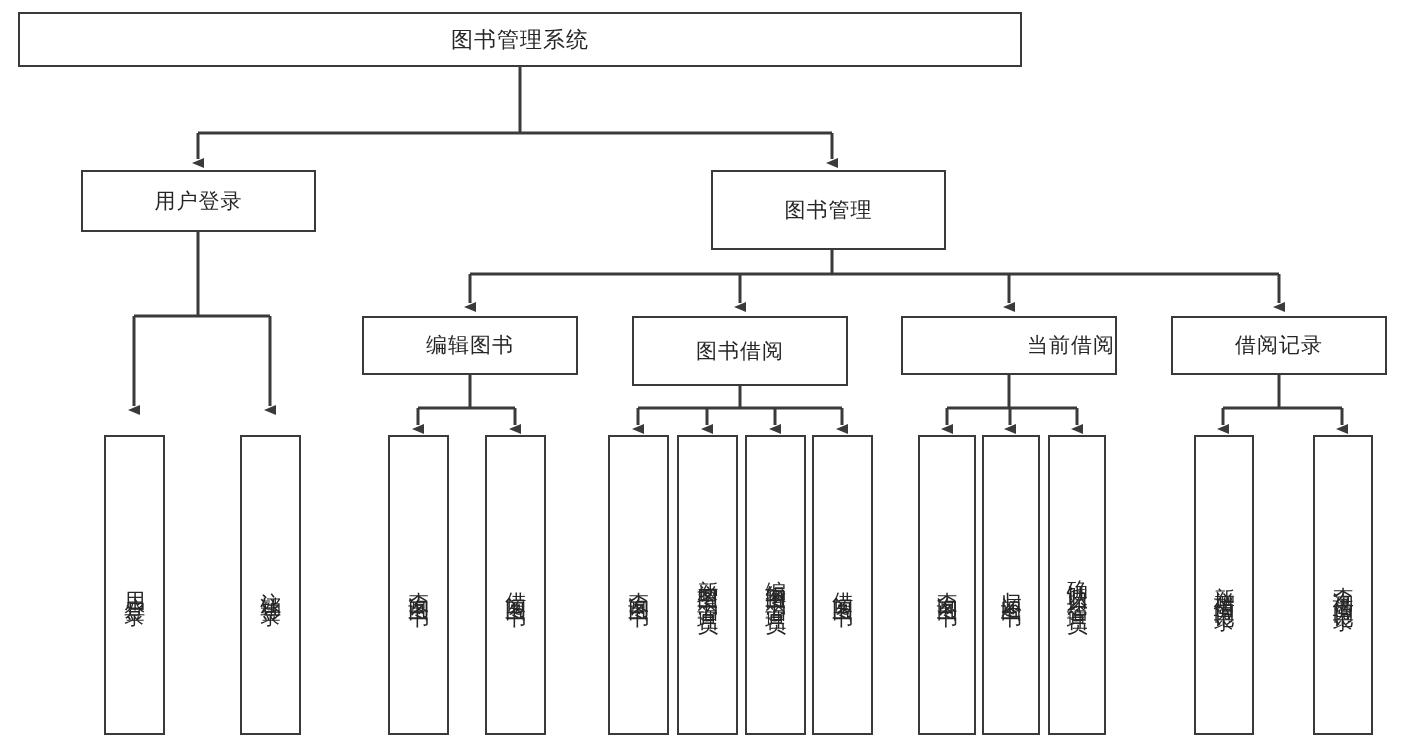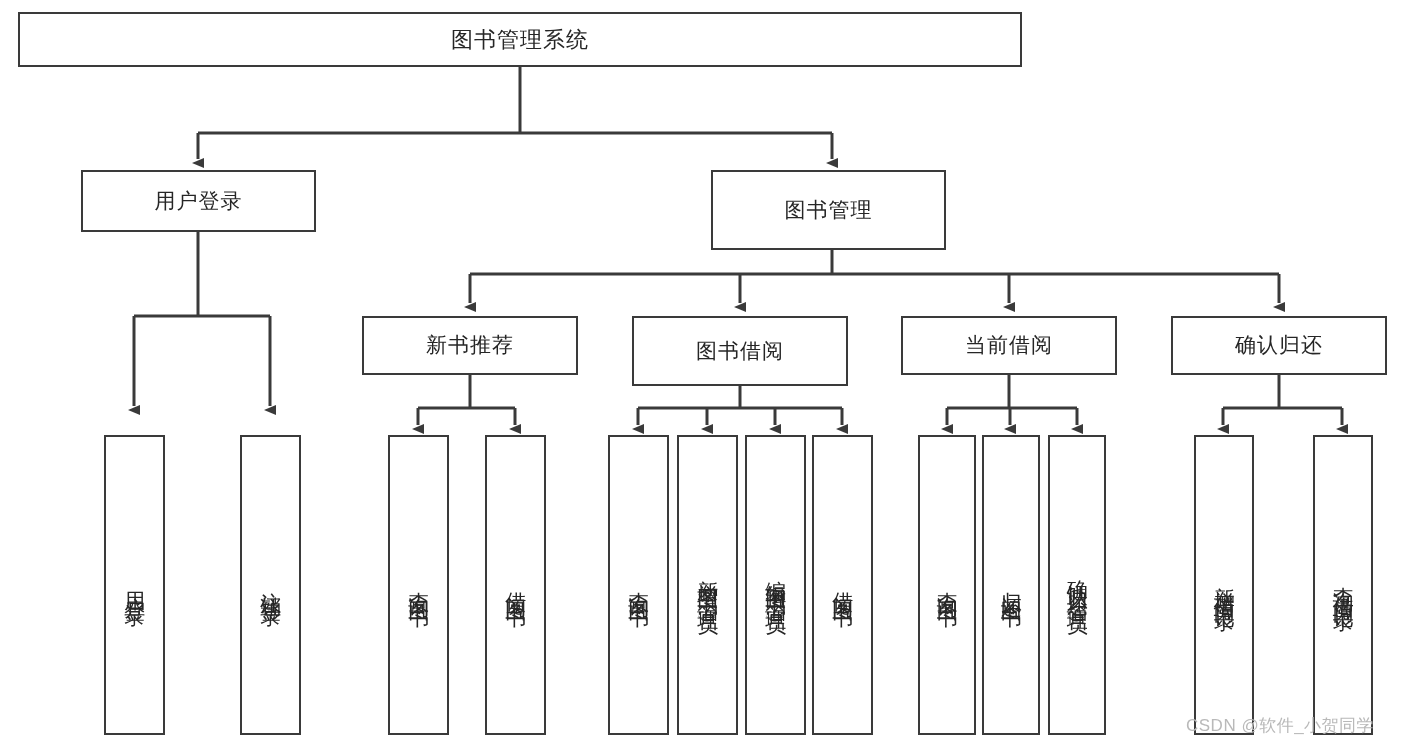--- a/index.html
+++ b/index.html
@@ -121,30 +121,30 @@
   </div>
 
   <div class="node" style="left:81px; top:170px; width:235px; height:62px;">
     <span class="label">用户登录</span>
   </div>
   <div class="node" style="left:711px; top:170px; width:235px; height:80px;">
     <span class="label">图书管理</span>
   </div>
 
   <div class="node" style="left:362px; top:316px; width:216px; height:59px;">
-    <span class="label">新书推荐</span>
+    <span class="label">编辑图书</span>
   </div>
   <div class="node" style="left:632px; top:316px; width:216px; height:70px;">
     <span class="label">图书借阅</span>
   </div>
-  <div class="node" style="left:901px; top:316px; width:216px; height:59px;">
+  <div class="node" style="left:901px; top:316px; width:216px; height:59px;justify-content:flex-end;">
     <span class="label">当前借阅</span>
   </div>
   <div class="node" style="left:1171px; top:316px; width:216px; height:59px;">
-    <span class="label">确认归还</span>
+    <span class="label">借阅记录</span>
   </div>
 
   <div class="node vertical" style="left:104px; top:435px; width:61px; height:300px;">
     <span class="label">用户登录</span>
   </div>
   <div class="node vertical" style="left:240px; top:435px; width:61px; height:300px;">
     <span class="label">注销登录</span>
   </div>
 
   <div class="node vertical" style="left:388px; top:435px; width:61px; height:300px;">
@@ -177,15 +177,14 @@
     <span class="label">确认归还（管理员）</span>
   </div>
 
   <div class="node vertical" style="left:1194px; top:435px; width:60px; height:300px;">
     <span class="label">新增借阅记录</span>
   </div>
   <div class="node vertical" style="left:1313px; top:435px; width:60px; height:300px;">
     <span class="label">查询借阅记录</span>
   </div>
 
-  <div class="watermark">CSDN @软件_小贺同学</div>
 
 </div>
 
 </body></html>

